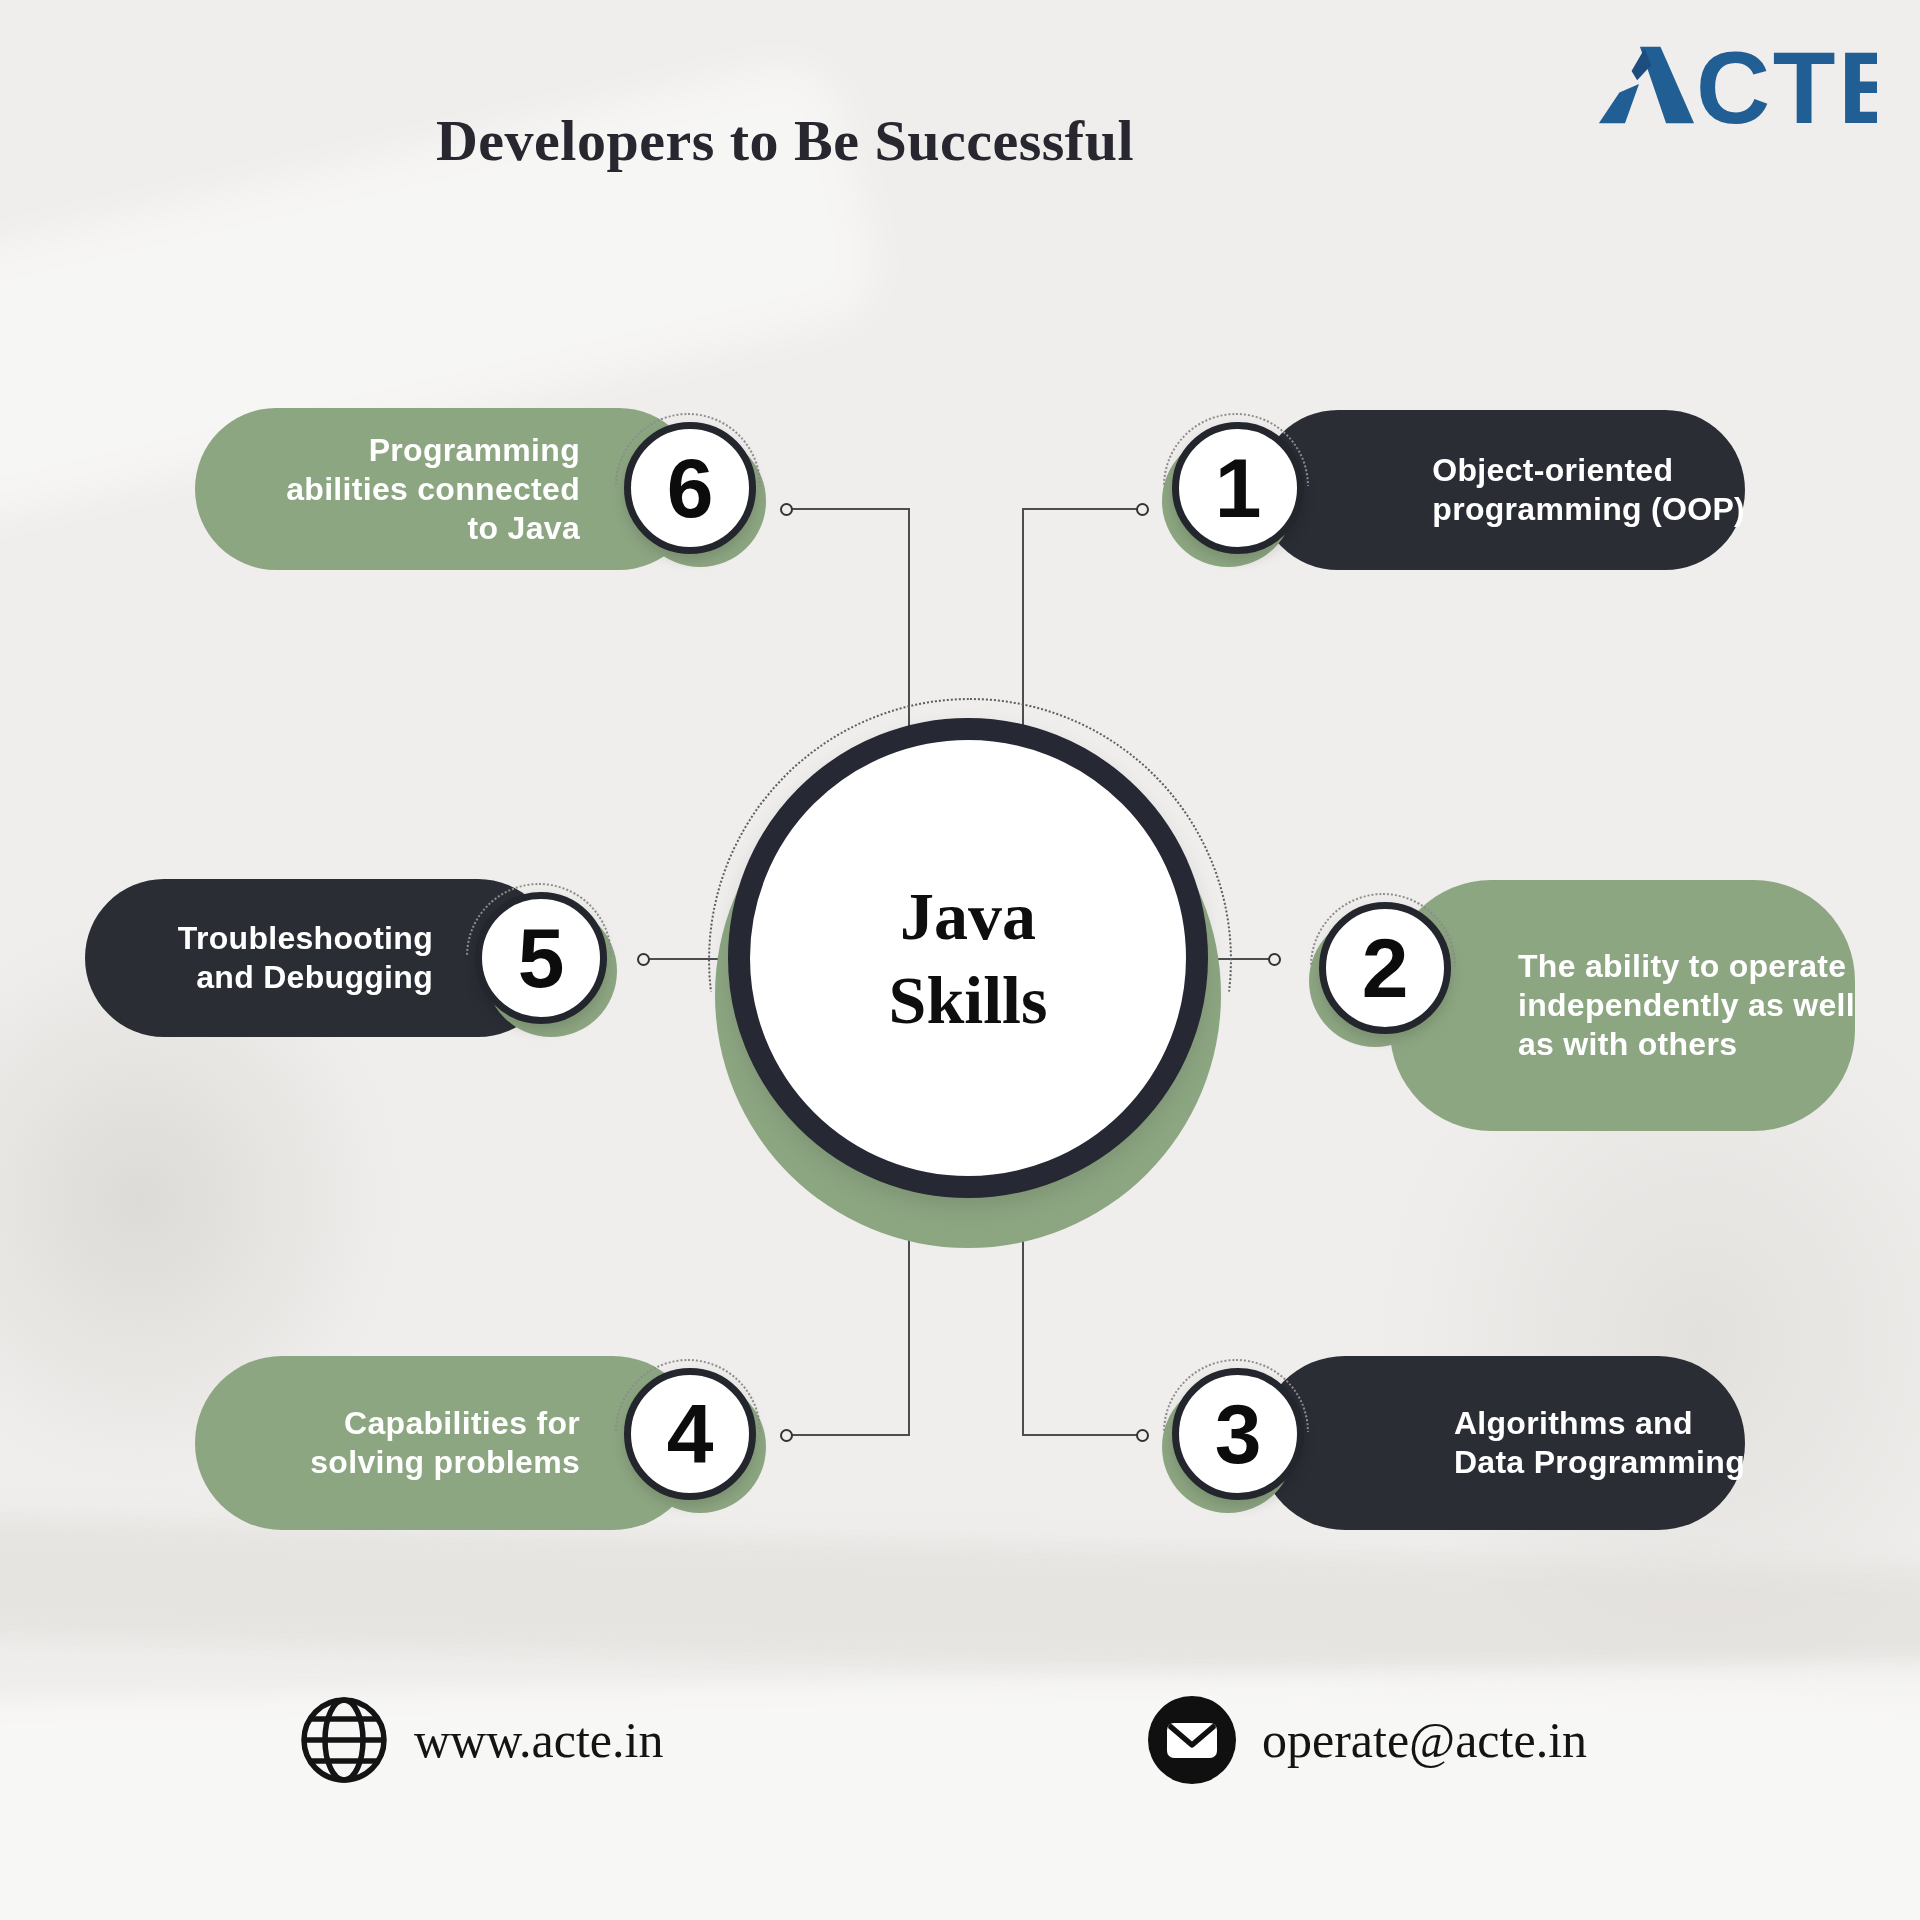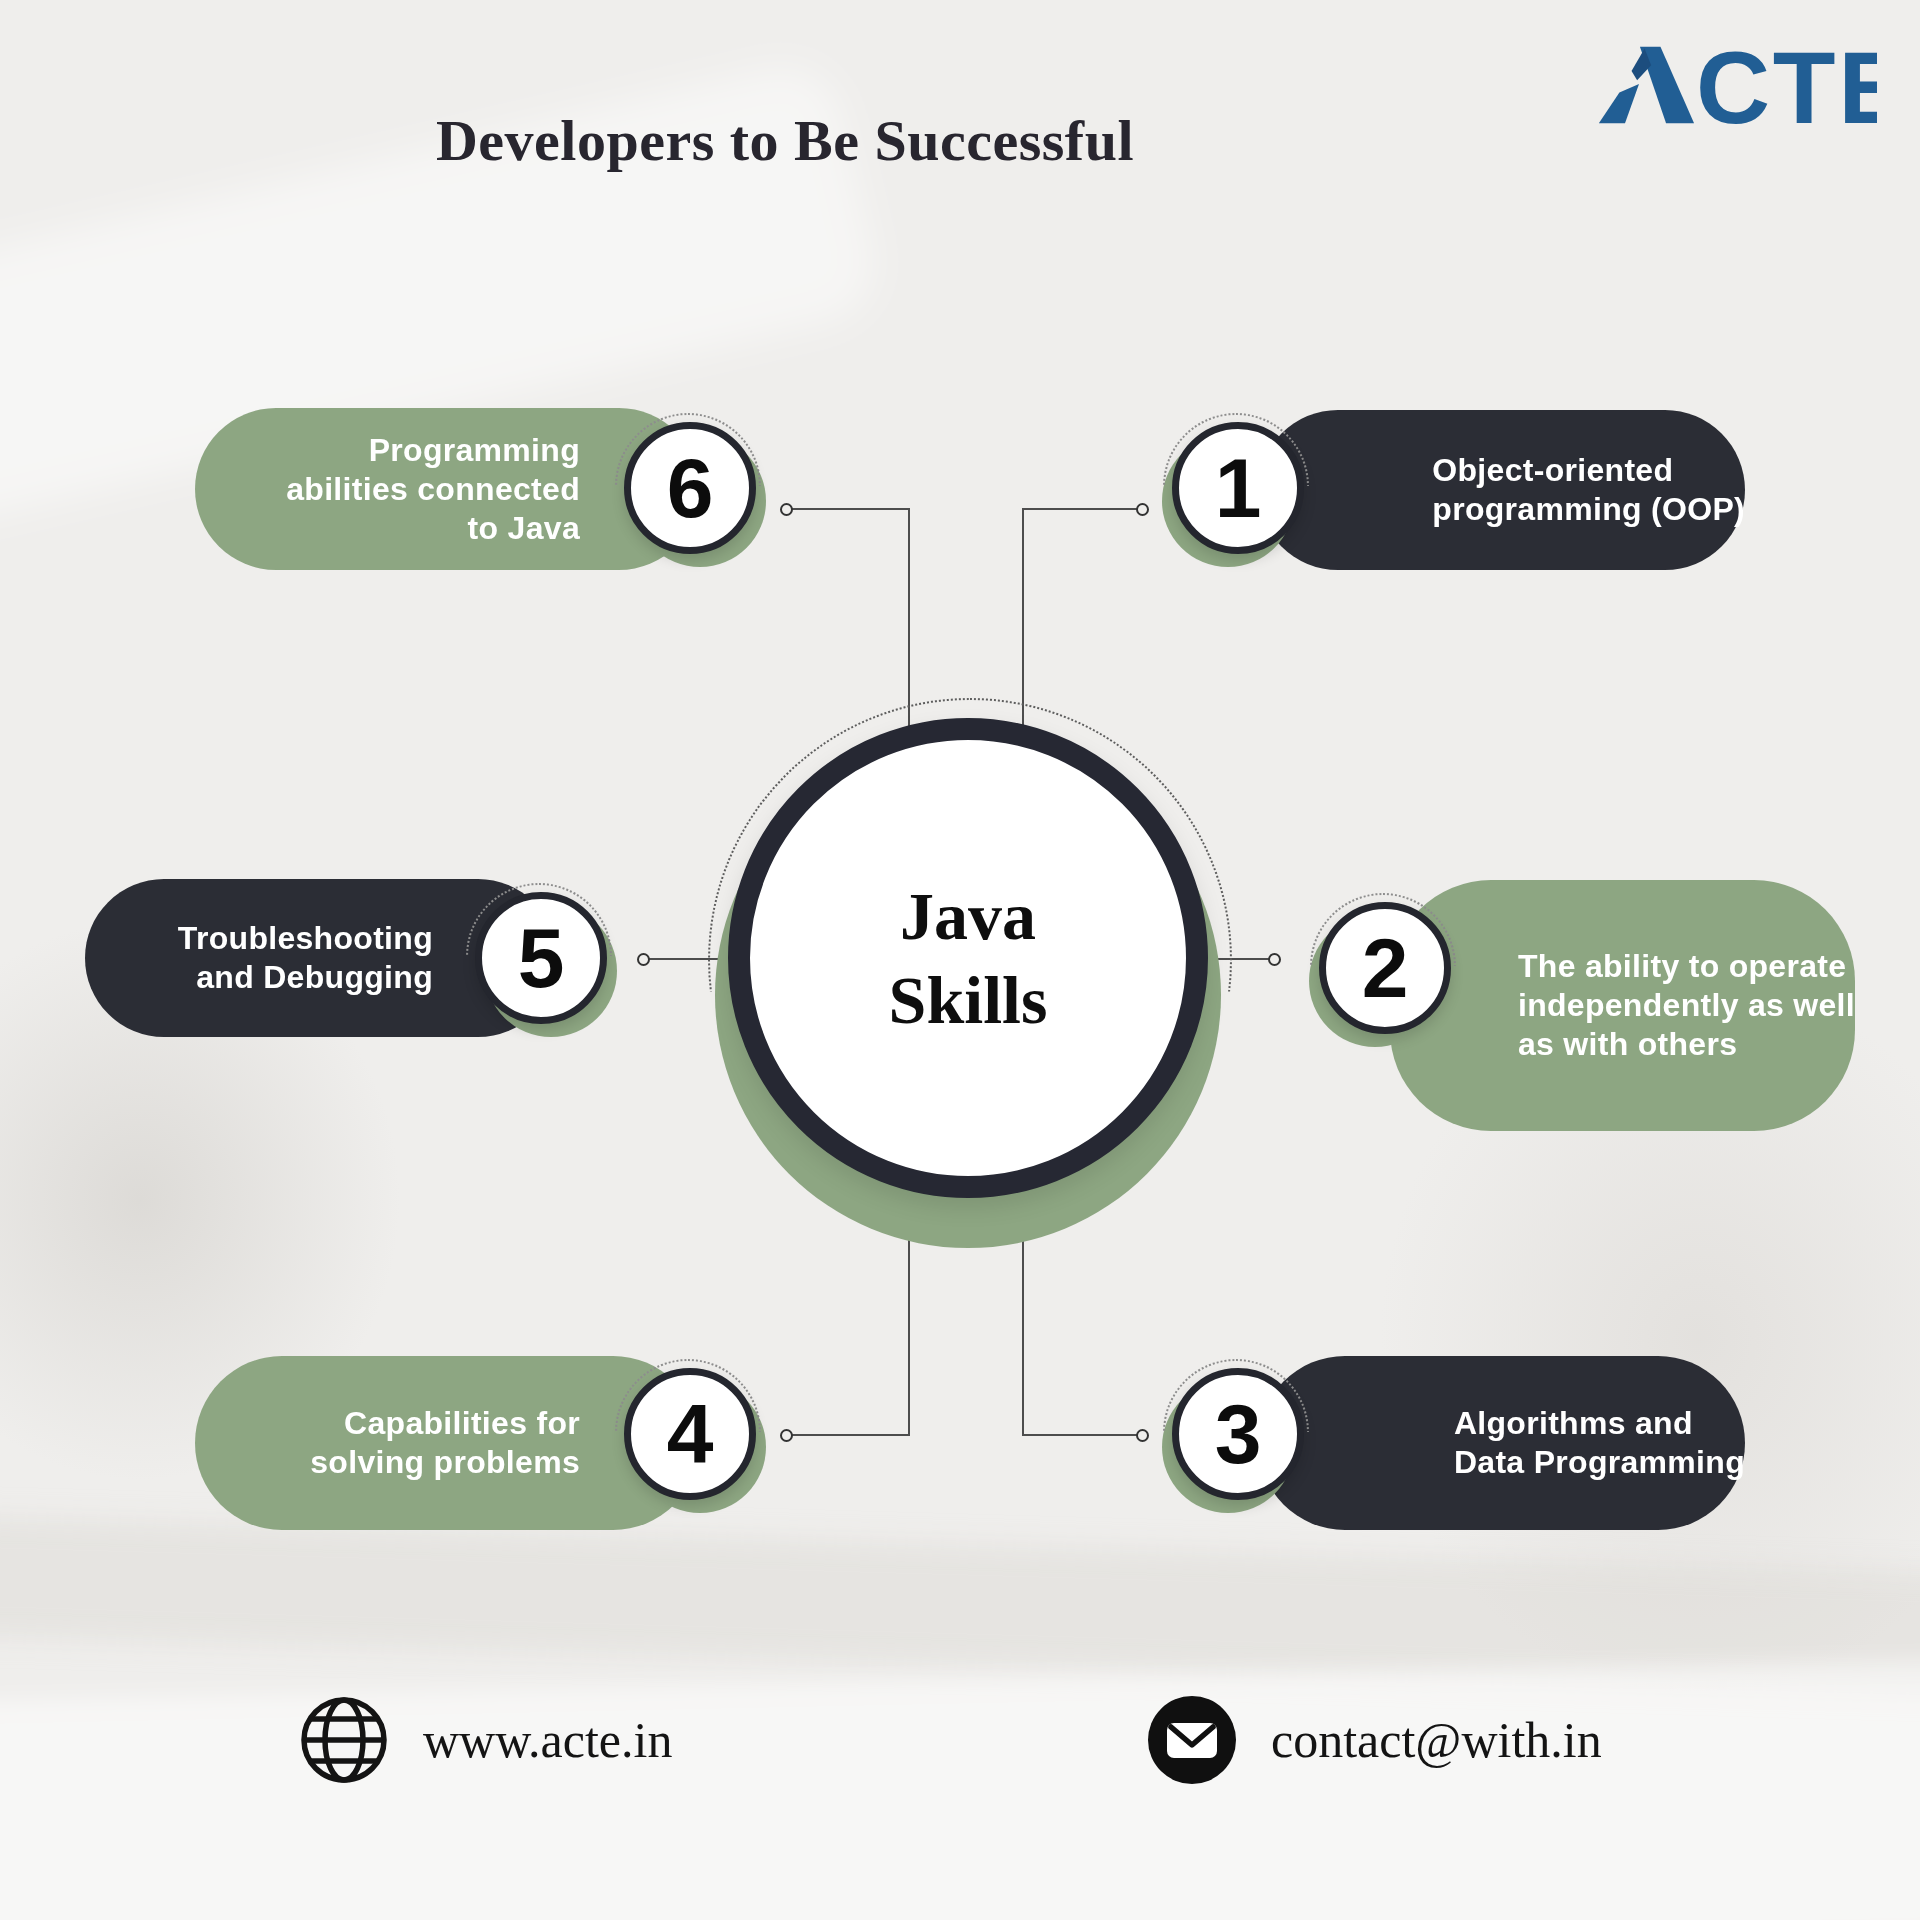--- a/index.html
+++ b/index.html
@@ -94,21 +94,21 @@
     border-radius:50%;background:#fff;border:7px solid #24262e;
     display:flex;align-items:center;justify-content:center;
     font-size:84px;font-weight:700;color:#0c0c0c;
     box-shadow:0 6px 14px rgba(0,0,0,.14);
   }
   .b6{left:624px;top:422px;}  .b1{left:1172px;top:422px;}
   .b5{left:475px;top:892px;}  .b2{left:1319px;top:902px;}
   .b4{left:624px;top:1368px;} .b3{left:1172px;top:1368px;}
 
   
-  .footer-item{position:absolute;display:flex;align-items:center;gap:33px;
+  .footer-item{position:absolute;display:flex;align-items:center;gap:24px;
     font-family:"Liberation Serif","DejaVu Serif",serif;font-weight:400;
     font-size:50px;color:#141414;}
   .f-web{left:298px;top:1694px;}
   .f-mail{left:1146px;top:1694px;}
   .ficon{width:92px;height:92px;flex:0 0 auto;}
 </style>
 </head>
 <body>
 
 <div class="deco deco1"></div>
@@ -224,14 +224,14 @@
   </svg>
   <span>www.acte.in</span>
 </div>
 
 <div class="footer-item f-mail">
   <svg class="ficon" viewBox="0 0 92 92">
     <circle cx="46" cy="46" r="44" fill="#101010"></circle>
     <rect x="21" y="29" width="50" height="35" rx="7" fill="#ffffff"></rect>
     <polyline points="25,33 46,51 67,33" fill="none" stroke="#101010" stroke-width="5.5" stroke-linecap="round" stroke-linejoin="round"></polyline>
   </svg>
-  <span>contact@with.in</span>
+  <span>operate@acte.in</span>
 </div>
 
 </body></html>

